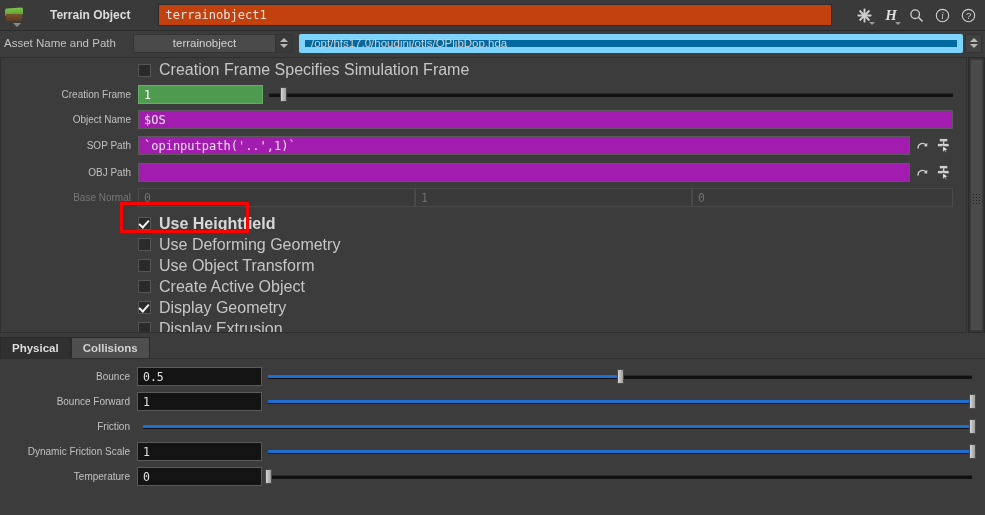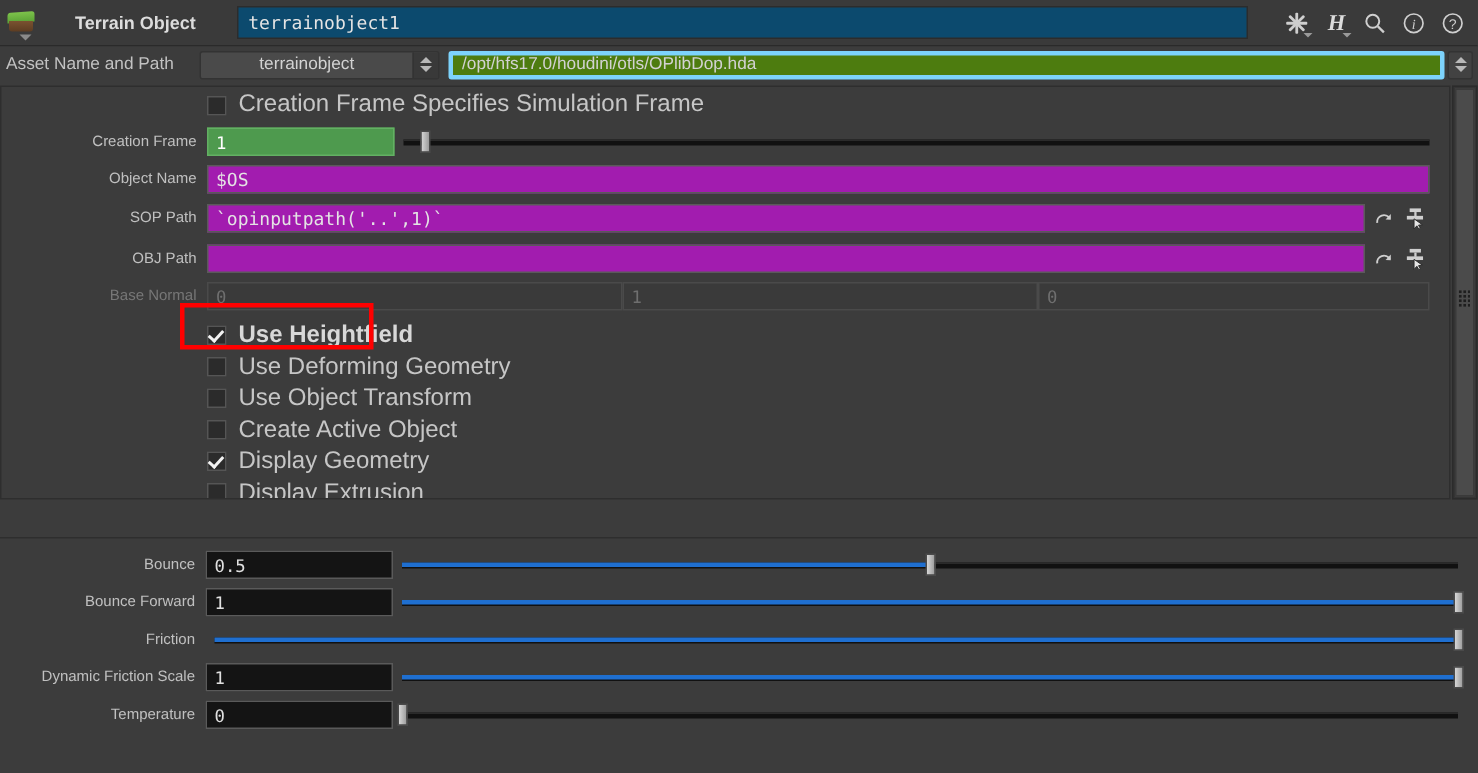--- a/index.html
+++ b/index.html
@@ -66,21 +66,21 @@
   .node-type {
     font-weight: bold;
     font-size: 12px;
     color: #dcdcdc;
     padding-right: 8px;
     white-space: nowrap;
   }
   .node-name-field {
     flex: 1 1 auto;
     height: 22px;
-    background: #0c4a6e;
+    background: #c2410c;
     border: 1px solid #2c2c2c;
     display: flex;
     align-items: center;
     padding-left: 6px;
     font-family: "DejaVu Sans Mono", monospace;
     font-size: 12px;
     color: #e4e4e4;
     margin-right: 4px;
     box-sizing: border-box;
   }
@@ -159,22 +159,22 @@
     border-bottom: 4px solid #b8b8b8;
   }
   .spinner .dn {
     width: 0; height: 0;
     border-left: 4px solid transparent;
     border-right: 4px solid transparent;
     border-top: 4px solid #b8b8b8;
   }
   .pathfield {
     height: 19px;
-    background: #4d7c0f;
-    border: 3px solid #7dd3fc;
+    background: #0369a1;
+    border: 6px solid #7dd3fc;
     border-radius: 2px;
     margin-left: 6px;
     display: flex;
     align-items: center;
     padding-left: 6px;
     color: #d2d2d2;
     box-sizing: border-box;
     flex: 1 1 auto;
     margin-right: 2px;
   }
@@ -580,20 +580,24 @@
     </div>
   </div>
 
   <div class="highlight-box" style="left:120px;top:202px;width:129px;height:31px;"></div>
 
   <div class="vscroll">
     <div class="thumb"></div>
     <div class="grip"></div>
   </div>
 
+  <div class="tabstrip">
+    <div class="tab active">Physical</div>
+    <div class="tab inactive">Collisions</div>
+  </div>
 
   <div class="bottompanel">
 
     <div class="row">
       <div class="plbl">Bounce</div>
       <div class="numfield" style="width:125px;">0.5</div>
       <div class="slider" style="margin-right:13px;">
         <div class="track"></div>
         <div class="fill" style="width:50%;"></div>
         <div class="handle" style="left:50%;"></div>

